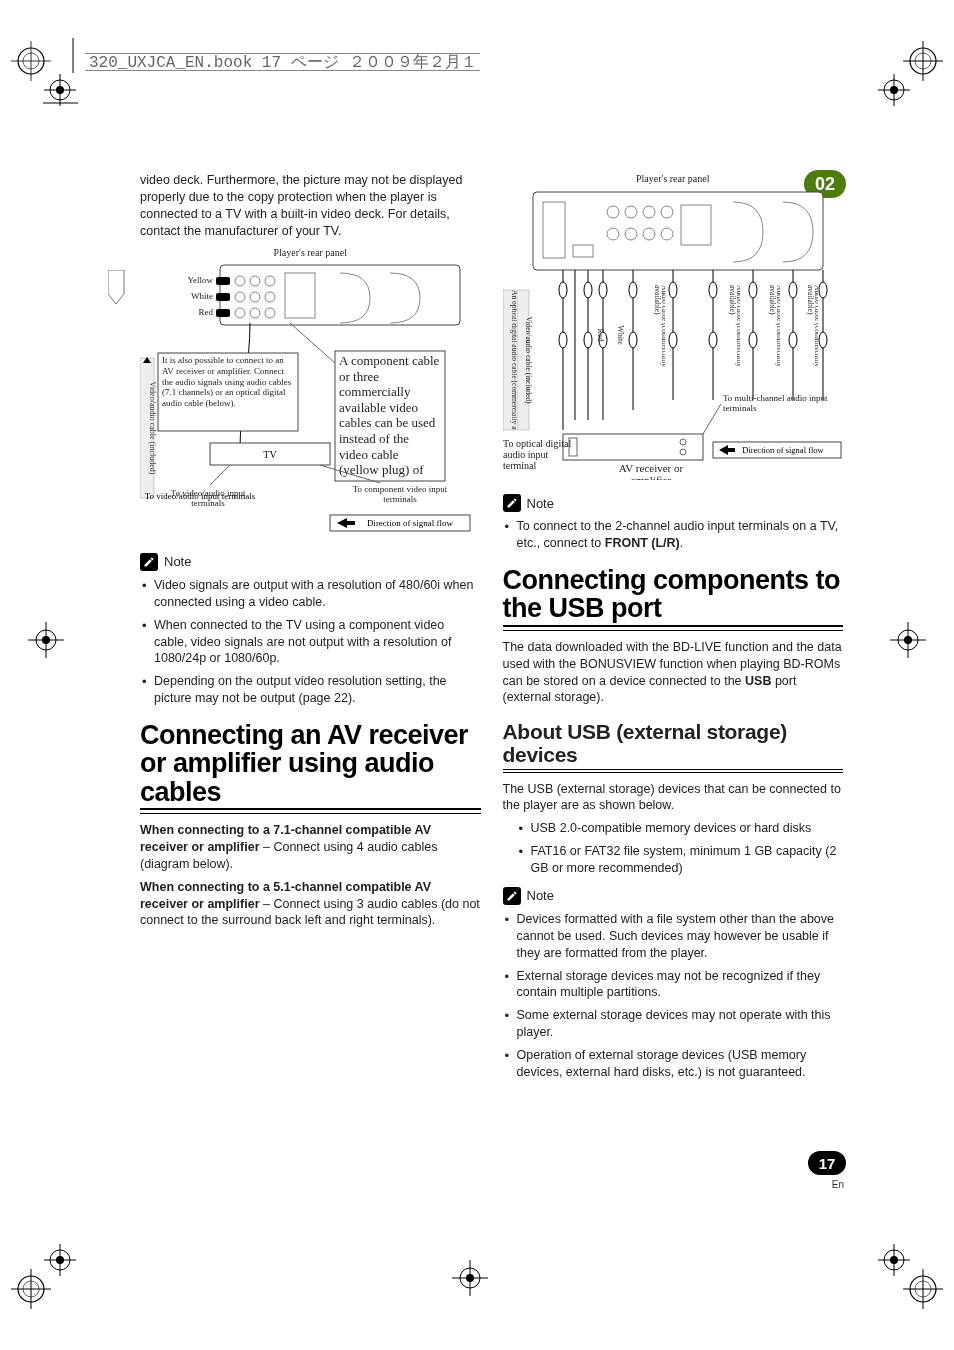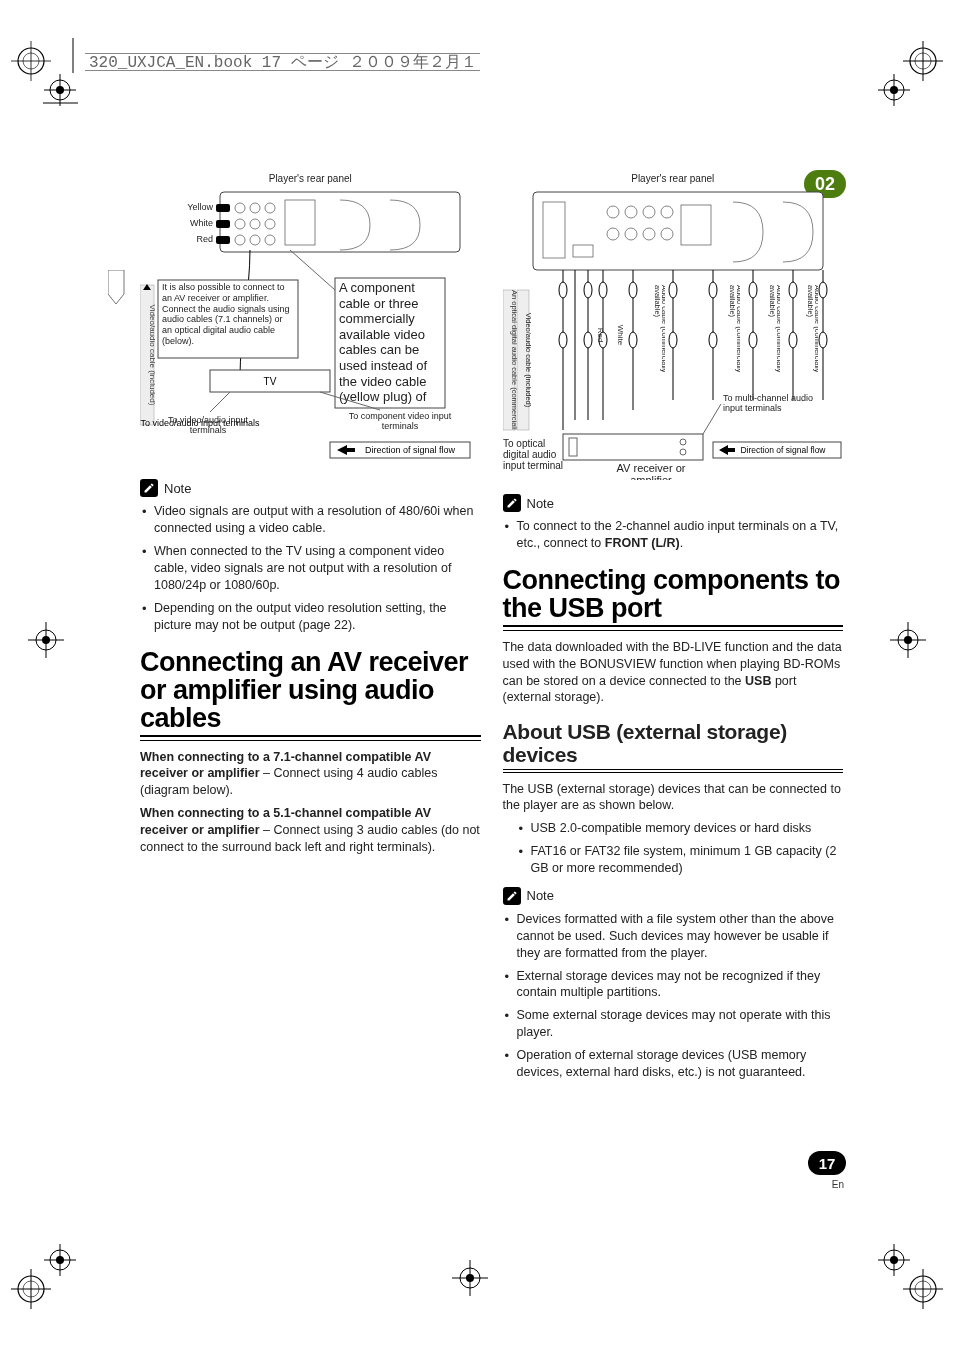--- a/index.html
+++ b/index.html
@@ -158,20 +158,21 @@
     position:absolute;
     right:110px;
     bottom:160px;
     font-size:10px;
     color:#333;
   }
   .bold { font-weight:bold; }
   .diag1, .diag2 {
     border:0;
     position:relative;
+    font-family:Liberation Serif, serif;
   }
 </style>
 </head>
 <body>
 
 <svg class="reg" style="left:8px; top:38px;" width="90" height="90">
   <circle cx="23" cy="23" r="13" fill="none" stroke="#000" stroke-width="1.2"></circle>
   <circle cx="23" cy="23" r="8" fill="none" stroke="#000" stroke-width="0.6"></circle>
   <line x1="23" y1="3" x2="23" y2="43" stroke="#000" stroke-width="0.8"></line>
   <line x1="3" y1="23" x2="43" y2="23" stroke="#000" stroke-width="0.8"></line>
@@ -249,20 +250,21 @@
 
 <div class="header-line">
   <span class="header-text">320_UXJCA_EN.book  17 ページ  ２００９年２月１３日　金曜日　午後４時２６分</span>
 </div>
 
 <div class="badge">02</div>
 
 <div class="content">
 
   <div class="col">
+    <p>video deck. Furthermore, the picture may not be displayed properly due to the copy protection when the player is connected to a TV with a built-in video deck. For details, contact the manufacturer of your TV.</p>
 
     <div class="diag1">
       <div class="panel-caption">Player's rear panel</div>
       <svg width="340" height="275" viewBox="0 0 340 275">
 
         <g font-size="8" fill="#444">
           <rect x="0" y="95" width="14" height="140" fill="#eee" stroke="#999" stroke-width="0.5"></rect>
           <text x="10" y="165" transform="rotate(90 10 165)" text-anchor="middle">Video/audio cable (included)</text>
           <path d="M 3 100 l 4 -6 l 4 6 z" fill="#000"></path>
         </g>

